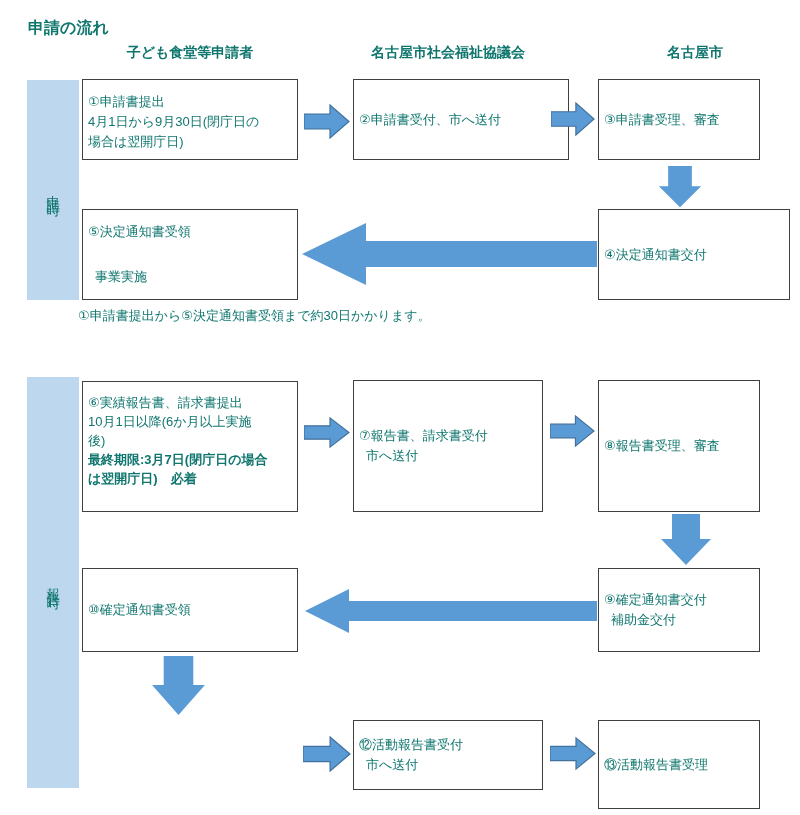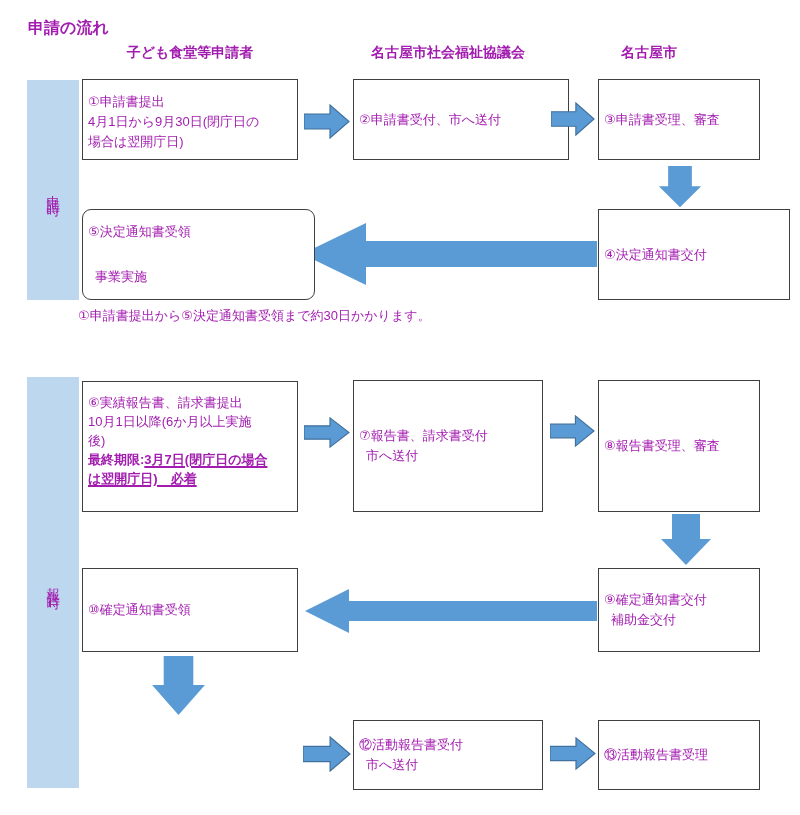--- a/index.html
+++ b/index.html
@@ -1,52 +1,52 @@
 <!DOCTYPE html>
 <html><head>
 <meta charset="utf-8">
 <style>
   html,body{margin:0;padding:0;background:#fff;}
   .canvas{
     position:relative;width:800px;height:815px;background:#ffffff;
-    font-family:"Liberation Sans","DejaVu Sans",sans-serif;color:#a21caf;
+    font-family:"Liberation Sans","DejaVu Sans",sans-serif;color:#0f766e;
     overflow:hidden;
   }
   .title{position:absolute;left:28px;top:18px;font-size:16px;font-weight:bold;white-space:nowrap;}
   .hdr{position:absolute;top:44px;font-size:14px;font-weight:bold;text-align:center;white-space:nowrap;}
   .band{position:absolute;left:27px;width:52px;background:#BDD7EE;display:flex;align-items:center;justify-content:center;}
   .vtext{writing-mode:vertical-rl;text-orientation:upright;font-size:13.5px;letter-spacing:4px;line-height:1;}
   .box{
     position:absolute;box-sizing:border-box;background:#fff;border:1.5px solid #3f3f3f;
     font-size:13px;line-height:20px;padding:0 3px 0 5px;
   }
   .vcenter{display:flex;flex-direction:column;justify-content:center;}
   .line{white-space:nowrap;}
   .lh19 .line{line-height:19px;}
   .pt12{padding-top:12px;}
   .pt11{padding-top:11px;}
   .pt4{padding-top:4px;}
   .indent{padding-left:7px;}
   .gap25{margin-top:25px;}
   .bold{font-weight:bold;}
-  .bu{font-weight:bold;text-decoration:underline;text-decoration-thickness:1.5px;text-underline-offset:2px;}
+  .bu{font-weight:bold;text-decoration-thickness:1.5px;text-underline-offset:2px;}
   .note{position:absolute;left:78px;top:307px;font-size:13px;white-space:nowrap;}
   svg.arrow{position:absolute;display:block;}
   .stray-dot{position:absolute;left:257px;top:91px;width:3px;height:3px;background:#555;border-radius:50%;}
 </style>
 </head>
 <body>
 
 <div class="canvas">
 
   <div class="title">申請の流れ</div>
 
   <div class="hdr" style="left:82px;width:216px;font-family:Liberation Mono, monospace;">子ども食堂等申請者</div>
   <div class="hdr" style="left:353px;width:190px;">名古屋市社会福祉協議会</div>
-  <div class="hdr" style="left:568px;width:162px;">名古屋市</div>
+  <div class="hdr" style="left:614px;width:162px;">名古屋市</div>
 
   <div class="band" style="top:80px;height:220px;">
     <div class="vtext">申請時</div>
   </div>
   <div class="band" style="top:377px;height:411px;">
     <div class="vtext">報告時</div>
   </div>
 
   <div class="stray-dot"></div>
 
@@ -77,21 +77,21 @@
   </svg>
 
   <div class="box vcenter" style="left:598px;top:209px;width:192px;height:91px;">
     <div class="line">④決定通知書交付</div>
   </div>
 
   <svg class="arrow" style="left:302px;top:222px;" width="296" height="64" viewBox="0 0 296 64" preserveAspectRatio="none">
     <polygon points="0,32 64,1 64,19 295,19 295,45 64,45 64,63" fill="#5B9BD5"></polygon>
   </svg>
 
-  <div class="box pt12" style="left:82px;top:209px;width:233px;height:91px;border-radius:9px;">
+  <div class="box pt12" style="left:82px;top:209px;width:216px;height:91px;">
     <div class="line">⑤決定通知書受領</div>
     <div class="line gap25 indent">事業実施</div>
   </div>
 
   <div class="note">①申請書提出から⑤決定通知書受領まで約30日かかります。</div>
 
   <div class="box pt11 lh19" style="left:82px;top:381px;width:216px;height:131px;">
     <div class="line">⑥実績報告書、請求書提出</div>
     <div class="line">10月1日以降(6か月以上実施</div>
     <div class="line">後)</div>
@@ -144,17 +144,17 @@
 
   <div class="box vcenter" style="left:353px;top:720px;width:190px;height:70px;">
     <div class="line">⑫活動報告書受付</div>
     <div class="line indent">市へ送付</div>
   </div>
 
   <svg class="arrow" style="left:550px;top:737px;" width="46" height="33" viewBox="0 0 46 35" preserveAspectRatio="none">
     <polygon points="0,10 26,10 26,1 45,17.5 26,34 26,25 0,25" fill="#5B9BD5" stroke="#41719C" stroke-width="1.2"></polygon>
   </svg>
 
-  <div class="box vcenter" style="left:598px;top:720px;width:162px;height:70px;">
+  <div class="box vcenter" style="left:598px;top:720px;width:162px;height:89px;">
     <div class="line">⑬活動報告書受理</div>
   </div>
 
 </div>
 
 </body></html>

